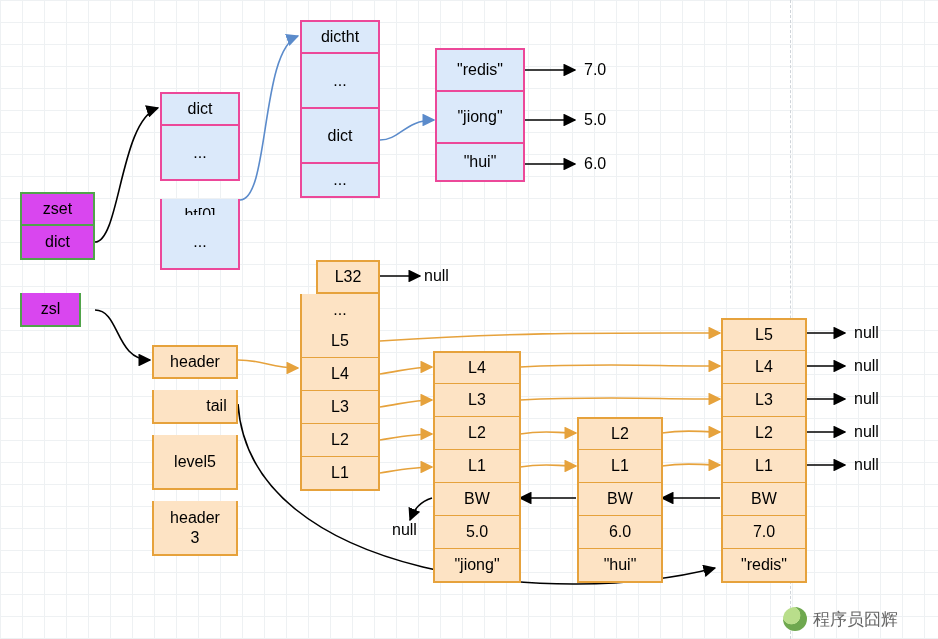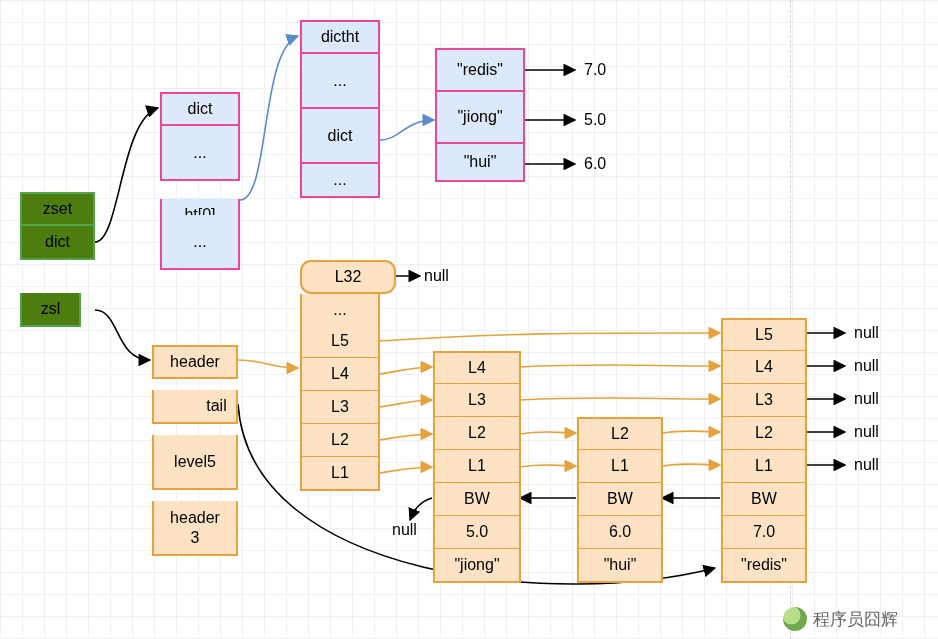--- a/index.html
+++ b/index.html
@@ -25,21 +25,21 @@
     border-left: 1.5px dashed #cfd4d9;
     z-index: 1;
   }
   .box, .cell, .value {
     position: absolute;
     display: flex; align-items: center; justify-content: center;
     text-align: center;
     z-index: 3;
   }
   .cell { background: #fff; height: 34px; }
-  .green .cell { border: 2px solid #51a44b; background: #4d7c0f; }
+  .green .cell { border: 2px solid #51a44b; background: #d946ef; }
   .blue  .cell { border: 2px solid #ec4899; background: #dbe9fa; }
   .orange .cell { border: 2px solid #e6a23c; background: #fde3c4; }
   .group .cell + .cell { border-top-width: 0; }
   .value {
     color: #000; z-index: 3;
     height: 24px; padding: 0 4px;
   }
   svg.lines { position: absolute; inset: 0; z-index: 2; }
   .watermark {
     position: absolute; right: 40px; bottom: 8px;
@@ -161,21 +161,21 @@
     <span>level</span>
     <span>5</span>
   </div>
   <div class="cell" style="left:152px; top:501px; width:86px; height:55px; flex-direction:column; line-height:1.2;">
     <span>header</span>
     <span>3</span>
   </div>
 </div>
 
 <div class="orange group">
-  <div class="cell" style="left:300px; top:260px; width:96px;border-radius:11px;">L32</div>
+  <div class="cell" style="left:316px; top:260px; width:64px;">L32</div>
   <div class="cell" style="left:300px; top:294px; width:80px;">...</div>
   <div class="cell" style="left:300px; top:325px; width:80px;">L5</div>
   <div class="cell" style="left:300px; top:358px; width:80px;">L4</div>
   <div class="cell" style="left:300px; top:391px; width:80px;">L3</div>
   <div class="cell" style="left:300px; top:424px; width:80px;">L2</div>
   <div class="cell" style="left:300px; top:457px; width:80px;">L1</div>
 </div>
 <div class="value" style="left:420px; top:264px;">null</div>
 
 <div class="orange group">

